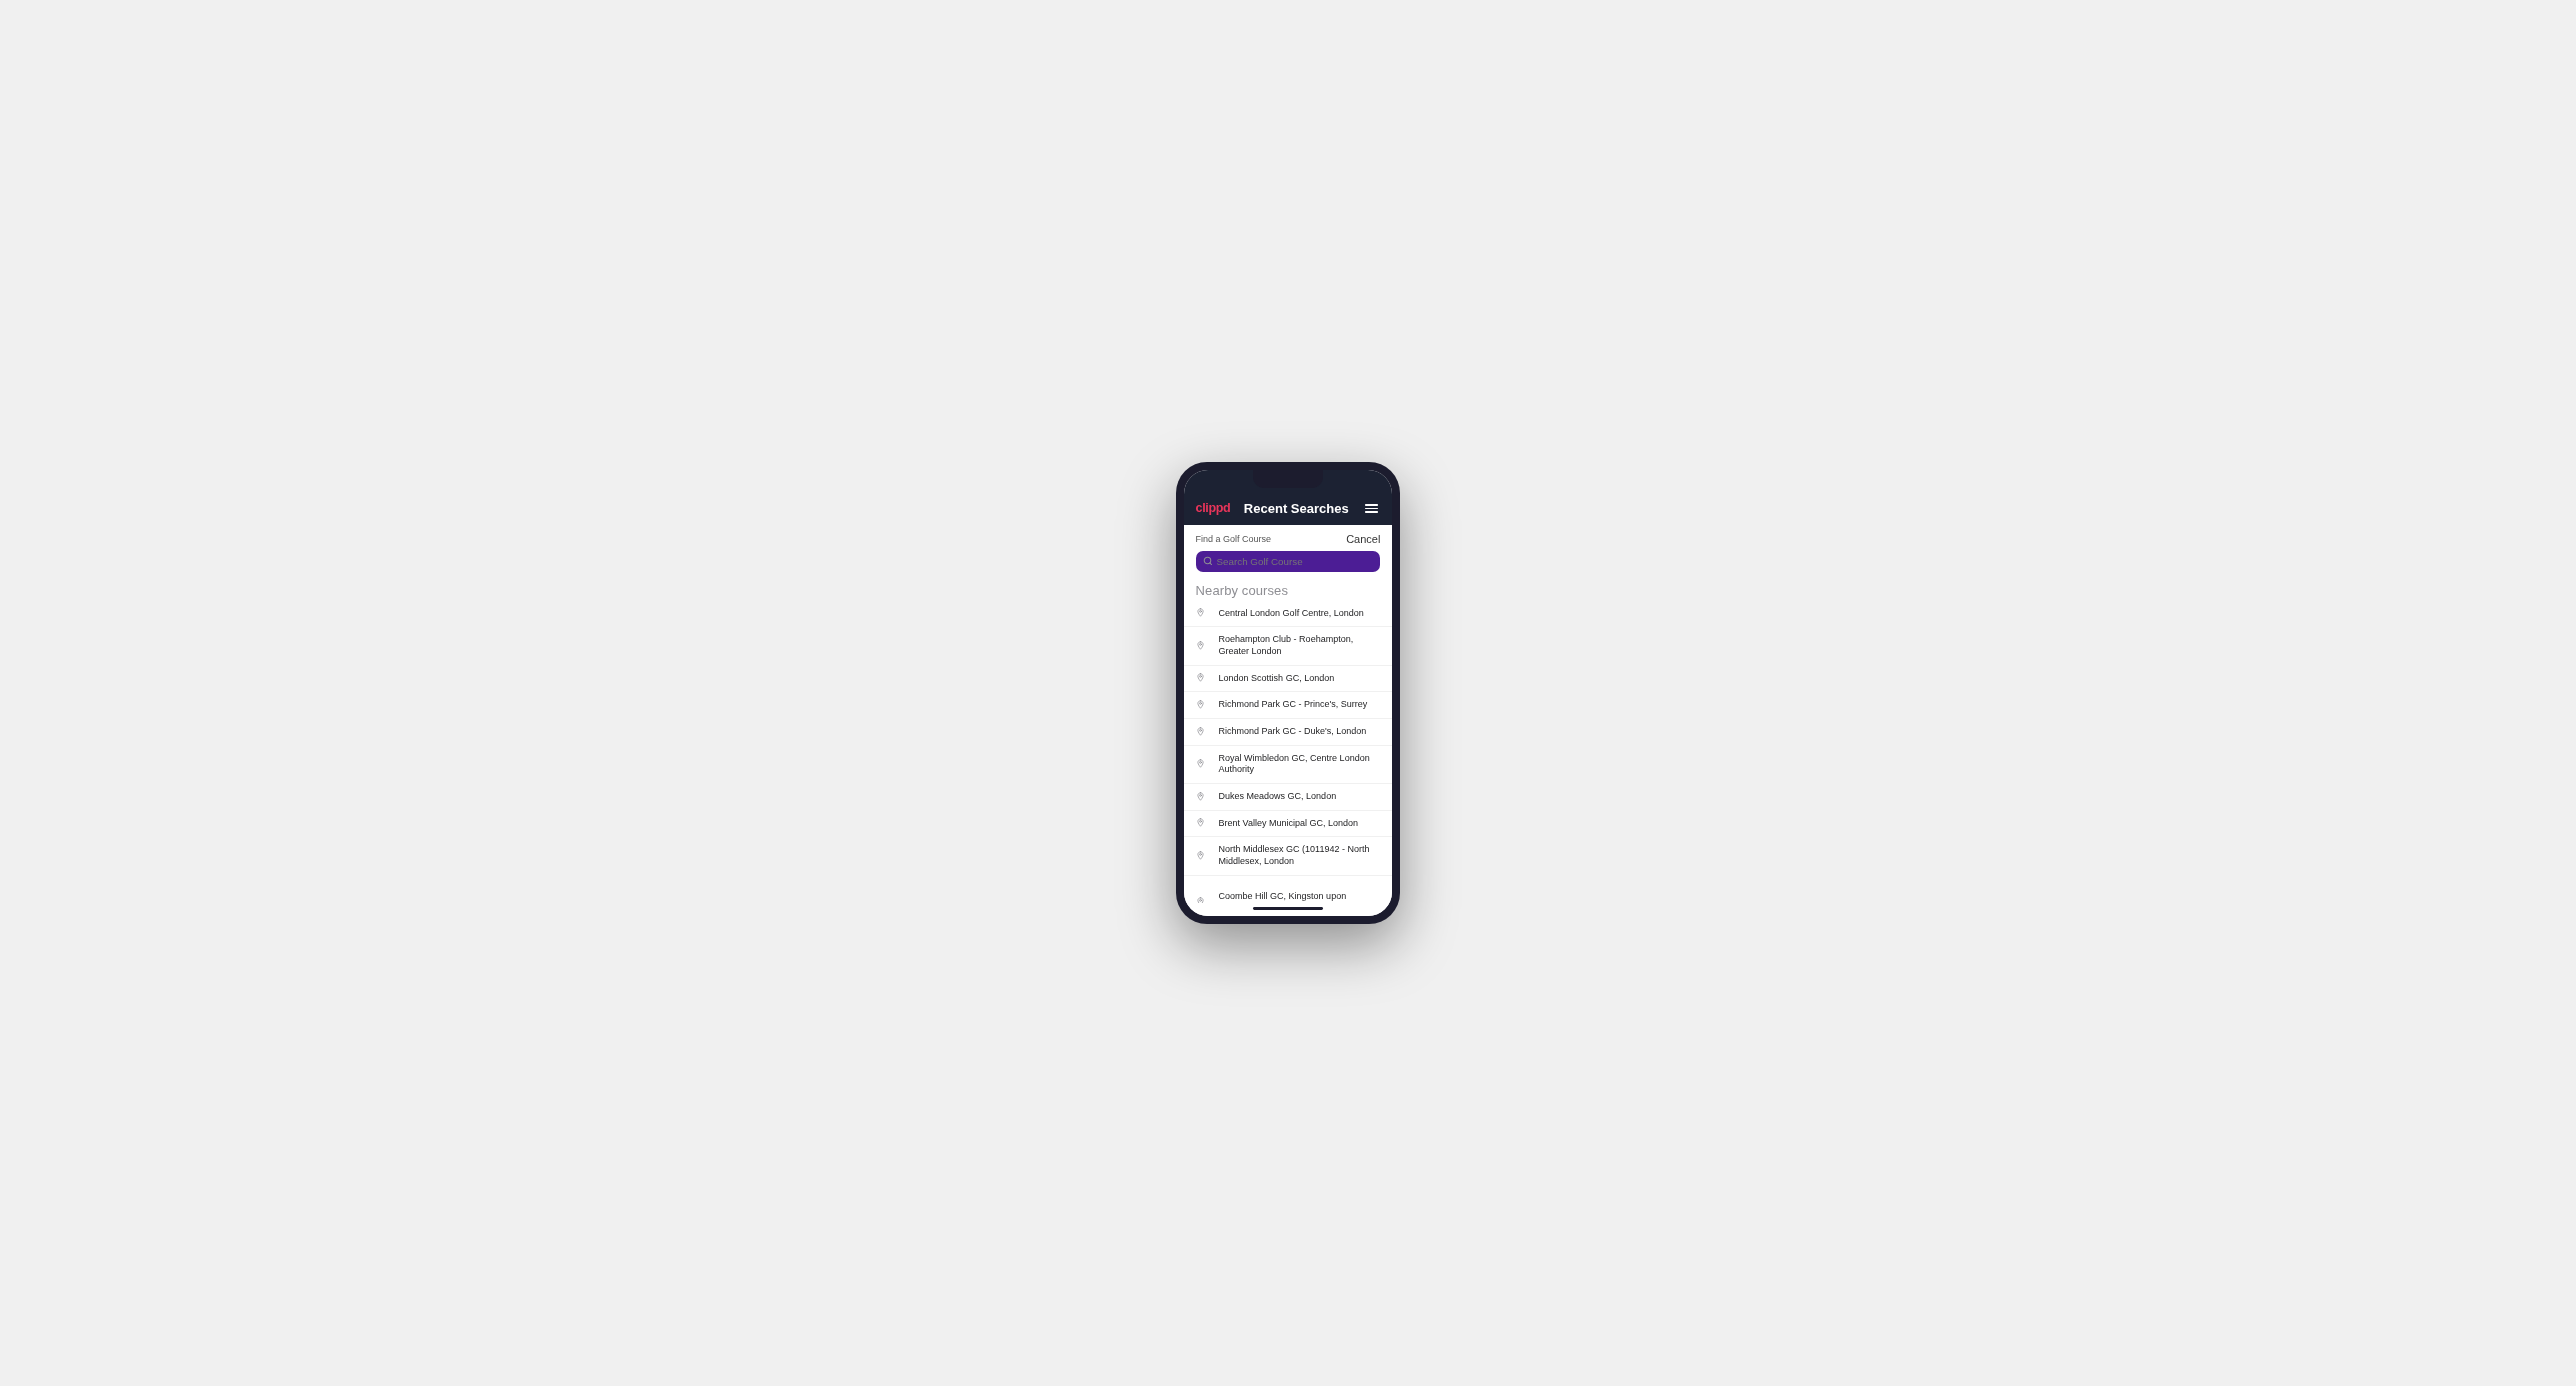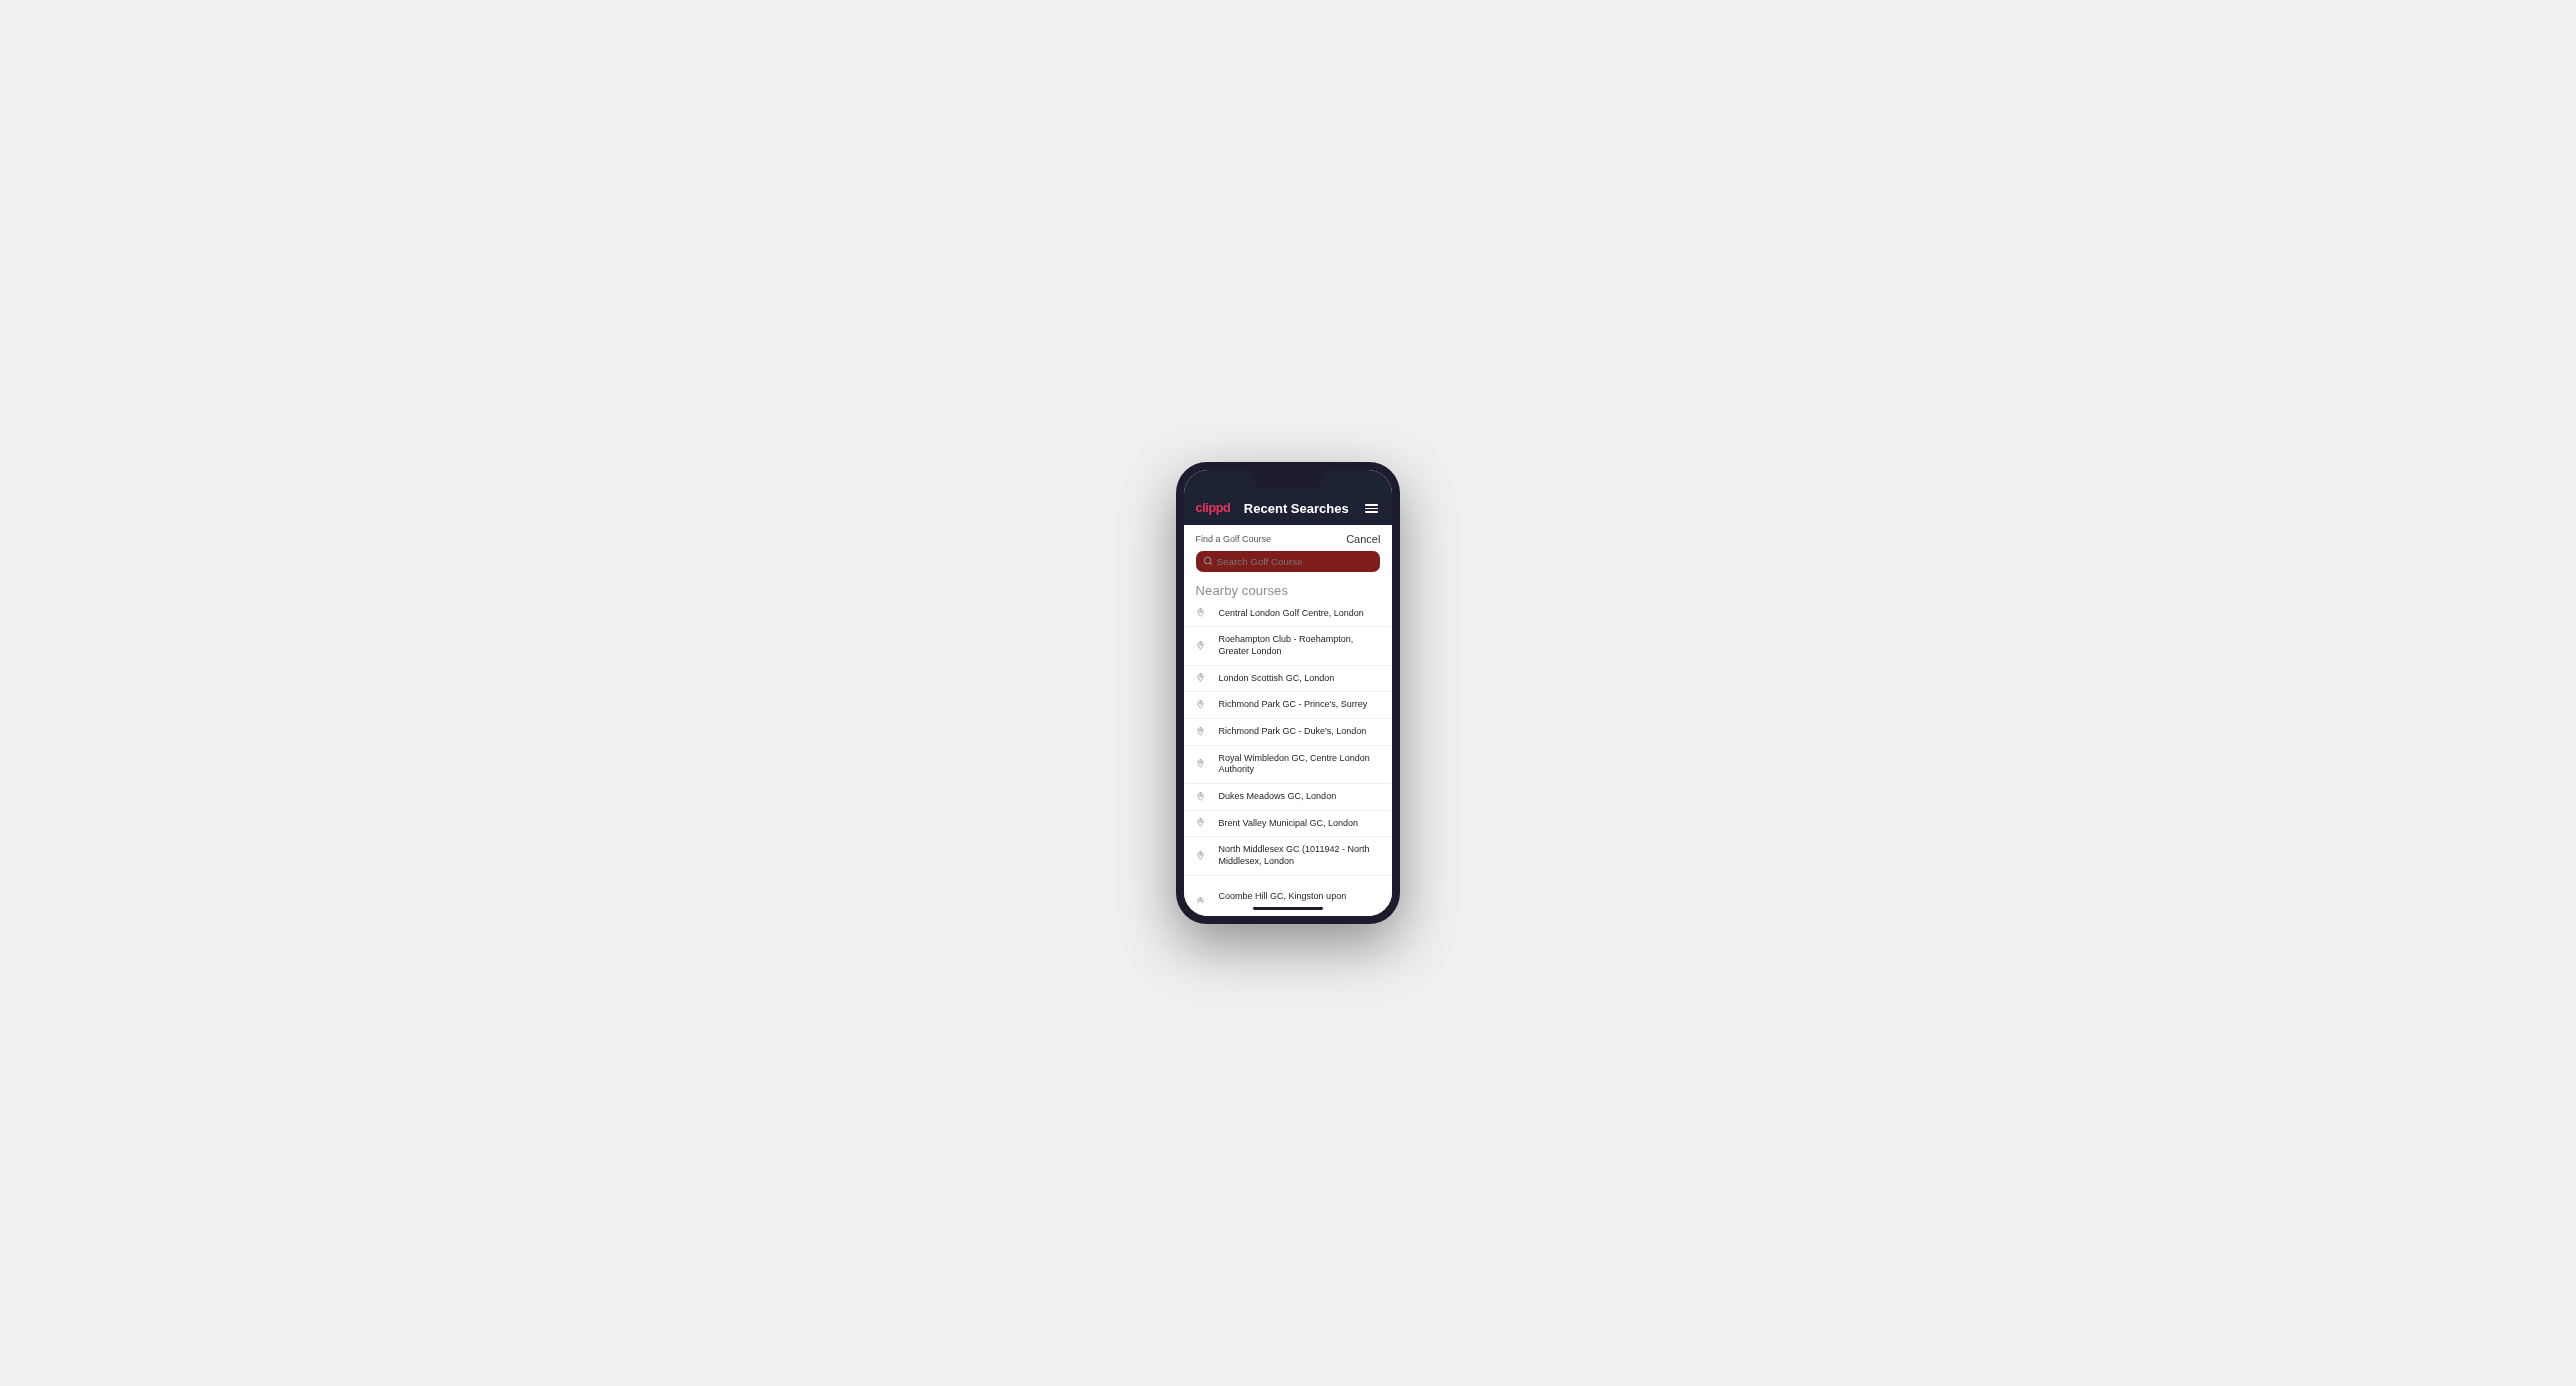--- a/index.html
+++ b/index.html
@@ -92,21 +92,21 @@
       color: #555;
     }
     .cancel-btn {
       font-size: 11px;
       color: #333;
       font-weight: 500;
       cursor: pointer;
     }
     .search-input-wrapper {
       margin: 0 11.2px 7px 11.2px;
-      background: #7f1d1d;
+      background: #4c1d95;
       border-radius: 7px;
       display: flex;
       align-items: center;
       padding: 4.9px 7px;
       gap: 4.2px;
     }
     .search-icon-svg {
       color: #8e8e93;
       flex-shrink: 0;
     }

